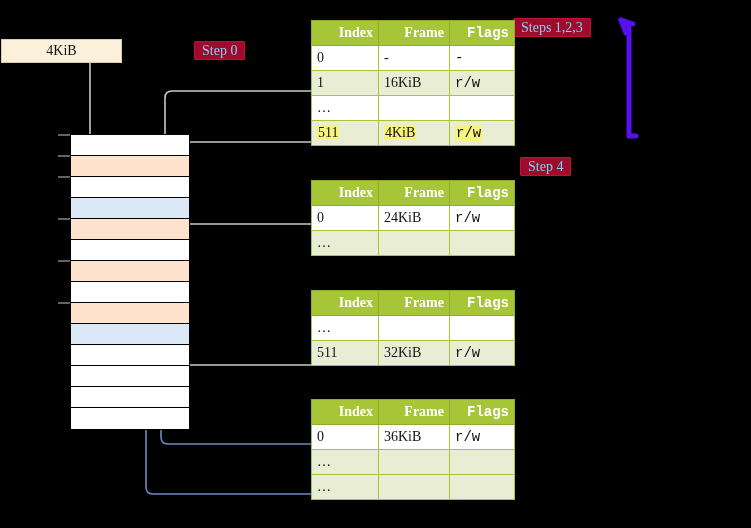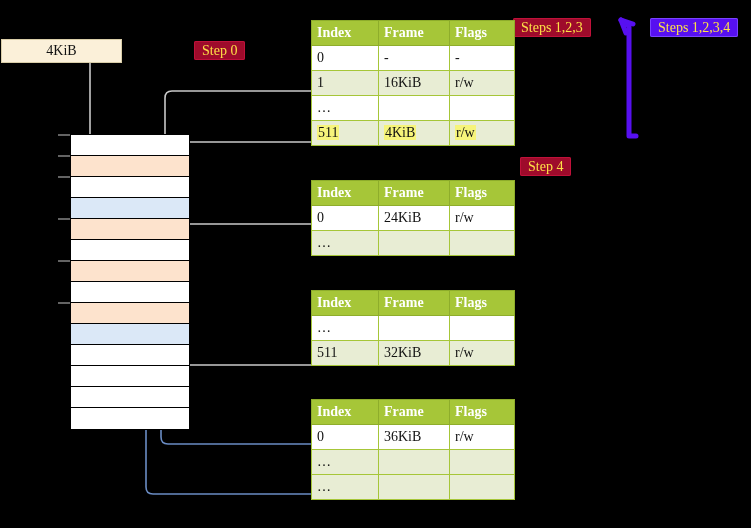--- a/index.html
+++ b/index.html
@@ -16,21 +16,21 @@
     position:absolute;left:1px;top:39px;width:119px;height:22px;
     background:#fbf0d9;border:1px solid #d9cda8;
     display:flex;align-items:center;justify-content:center;
     font-size:14px;line-height:1;color:#111;
   }
 
   
   .badge{
     position:absolute;height:19px;padding:0 8px;
     display:flex;align-items:center;justify-content:center;
-    font-size:14px;line-height:1;color:#fde047;white-space:nowrap;
+    font-size:14px;line-height:1;color:#7dd3fc;white-space:nowrap;
     border-radius:2px;
   }
   .badge-red{background:#9e0b2b;box-shadow:inset 0 0 0 1px #c0113a;}
   .badge-blue{background:#5710f0;box-shadow:inset 0 0 0 1px #7a42ff;}
   #badge-step0{left:188px;top:41px;margin-left:6px;}
   #badge-step4{left:520px;top:157px;}
   #badge-steps123{left:513px;top:18px;}
   #badge-steps1234{left:650px;top:18px;}
 
   
@@ -40,33 +40,33 @@
   .memrow.peach{background:#fde3cd;}
   .memrow.blue{background:#dbe8f7;}
 
   
   .ptable{
     position:absolute;width:170px;border-collapse:collapse;
     background:#fff;font-size:14px;table-layout:fixed;
   }
   .ptable th{
     background:#a6c638;color:#fff;font-weight:bold;
-    text-align:left;padding:2px 5px;height:20px;
+    text-align:right;padding:2px 5px;height:20px;
     border:1px solid #8ead2b;font-size:14px;
   }
   .ptable td{
     border:1px solid #a6c638;padding:2px 5px;height:20px;
     color:#111;font-size:14px;vertical-align:middle;
   }
   .ptable tr.alt td{background:#e8edd4;}
   .ptable tr.plain td{background:#ffffff;}
   .hl{background:#f6f47a;padding:0 1px;}
   .c-index{width:56px;}
   .c-frame{width:60px;}
-  .c-flags{width:54px;}
+  .c-flags{width:54px;font-family:Liberation Mono, monospace;}
 
   #ptable-0{left:311px;top:20px;}
   #ptable-1{left:311px;top:180px;}
   #ptable-2{left:311px;top:290px;}
   #ptable-3{left:311px;top:399px;}
 </style>
 </head>
 <body>
 
 <div class="stage">
@@ -111,21 +111,20 @@
     <path d="M621,20 L633,24 M621,20 L626,33" fill="none" stroke="#5710f0" stroke-width="5" stroke-linecap="round" stroke-linejoin="round"></path>
   </svg>
 
   <div class="kib-box">
     <span>4KiB</span>
   </div>
 
   <div class="badge badge-red" id="badge-step0">Step 0</div>
   <div class="badge badge-red" id="badge-step4">Step 4</div>
   <div class="badge badge-red" id="badge-steps123">Steps 1,2,3</div>
-  <div class="badge badge-blue" id="badge-steps1234">Steps 1,2,3,4</div>
 
   <div class="memcol" id="memcol">
       <div class="memrow"></div>
       <div class="memrow peach"></div>
       <div class="memrow"></div>
       <div class="memrow blue"></div>
       <div class="memrow peach"></div>
       <div class="memrow"></div>
       <div class="memrow peach"></div>
       <div class="memrow"></div>

